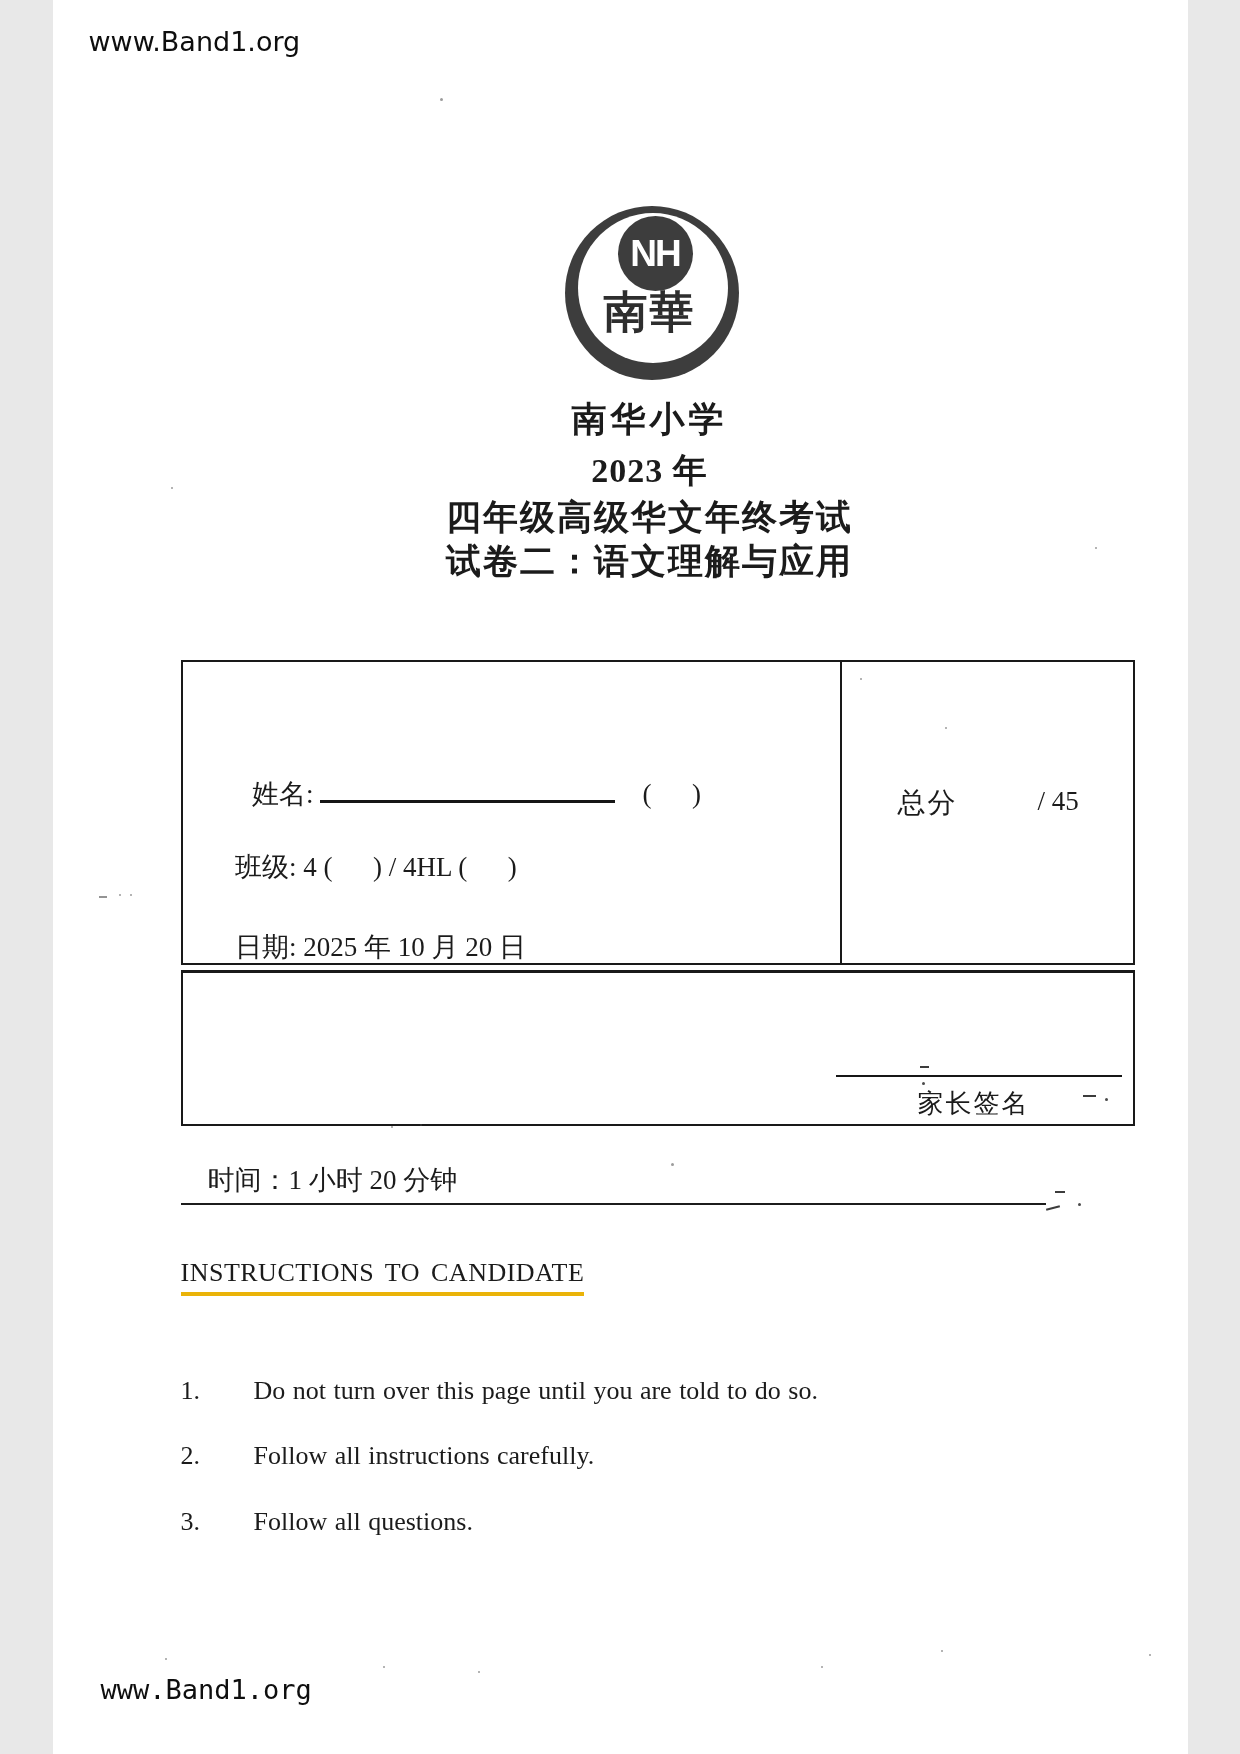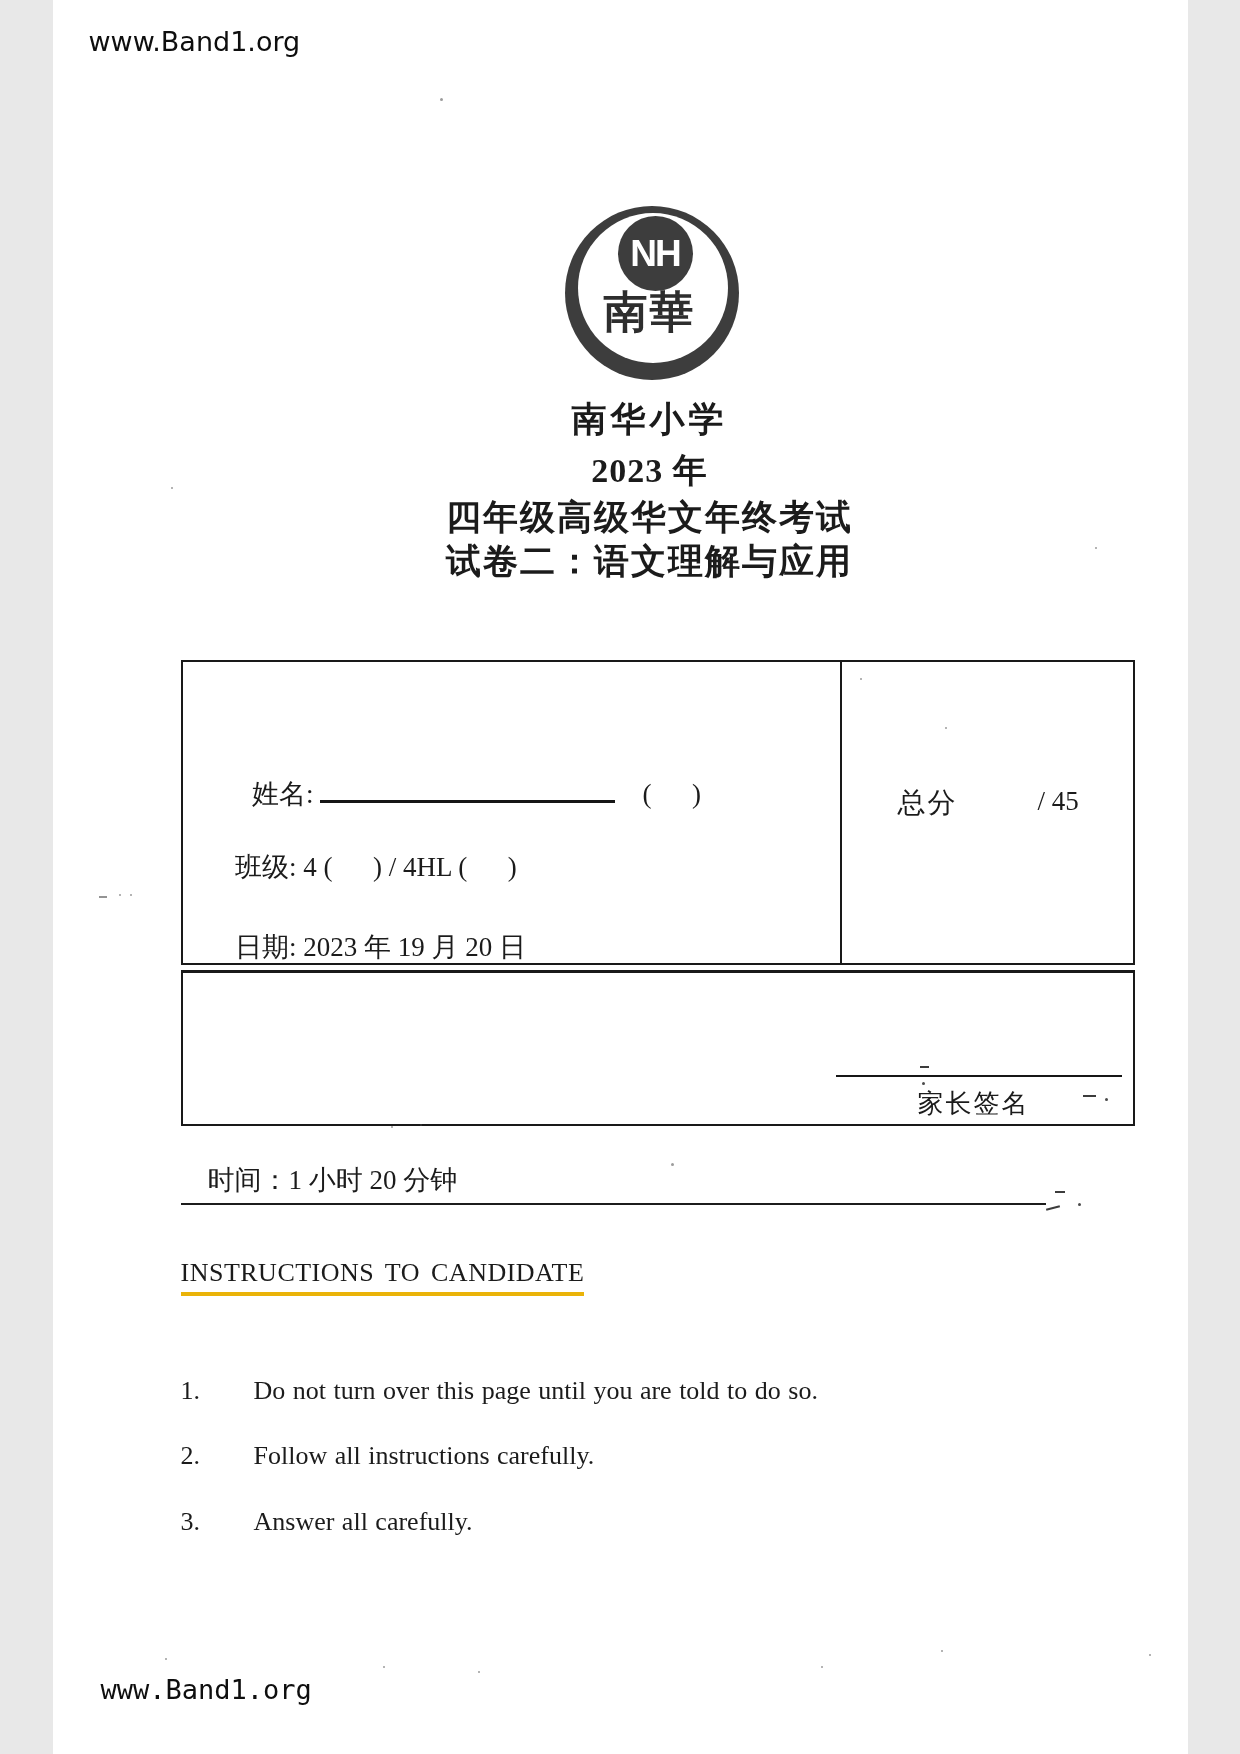--- a/index.html
+++ b/index.html
@@ -82,21 +82,21 @@
 
     <div class="ib-line name-row">
       <span>姓名:</span><span class="uline"></span><span class="name-brackets">(      )</span>
     </div>
 
     <div class="ib-line class-row">
       <span>班级:</span><span> 4 (      ) / 4HL (      )</span>
     </div>
 
     <div class="ib-line date-row">
-      <span>日期:</span><span> 2023 年 19 月 20 日</span>
+      <span>日期:</span><span> 2025 年 10 月 20 日</span>
     </div>
 
     <div class="score-label">总分</div>
     <div class="score-value">/ 45</div>
 
     <div class="sig-line"></div>
     <div class="sig-label">家长签名</div>
 
     <div class="dot faint" style="left:677px;top:16px;width:2px;height:2px;"></div>
     <div class="dot faint" style="left:762px;top:65px;width:2px;height:2px;"></div>
@@ -116,21 +116,21 @@
   <div>
     <span class="li-num li-1">1.</span>
     <span class="li-text li-1">Do not turn over this page until you are told to do so.</span>
   </div>
   <div>
     <span class="li-num li-2">2.</span>
     <span class="li-text li-2">Follow all instructions carefully.</span>
   </div>
   <div>
     <span class="li-num li-3">3.</span>
-    <span class="li-text li-3">Answer all carefully.</span>
+    <span class="li-text li-3">Follow all questions.</span>
   </div>
 
   <div class="abs wm-bottom">www.Band1.org</div>
 
   <div class="dot faint" style="left:387px;top:98px;"></div>
   <div class="dot faint" style="left:118px;top:487px;width:2px;height:2px;"></div>
   <div class="dot faint" style="left:1042px;top:547px;width:2px;height:2px;"></div>
   <div class="dash faint" style="left:46px;top:896px;width:8px;"></div>
   <div class="dot faint" style="left:66px;top:894px;width:2px;height:2px;"></div>
   <div class="dot faint" style="left:77px;top:894px;width:2px;height:2px;"></div>

